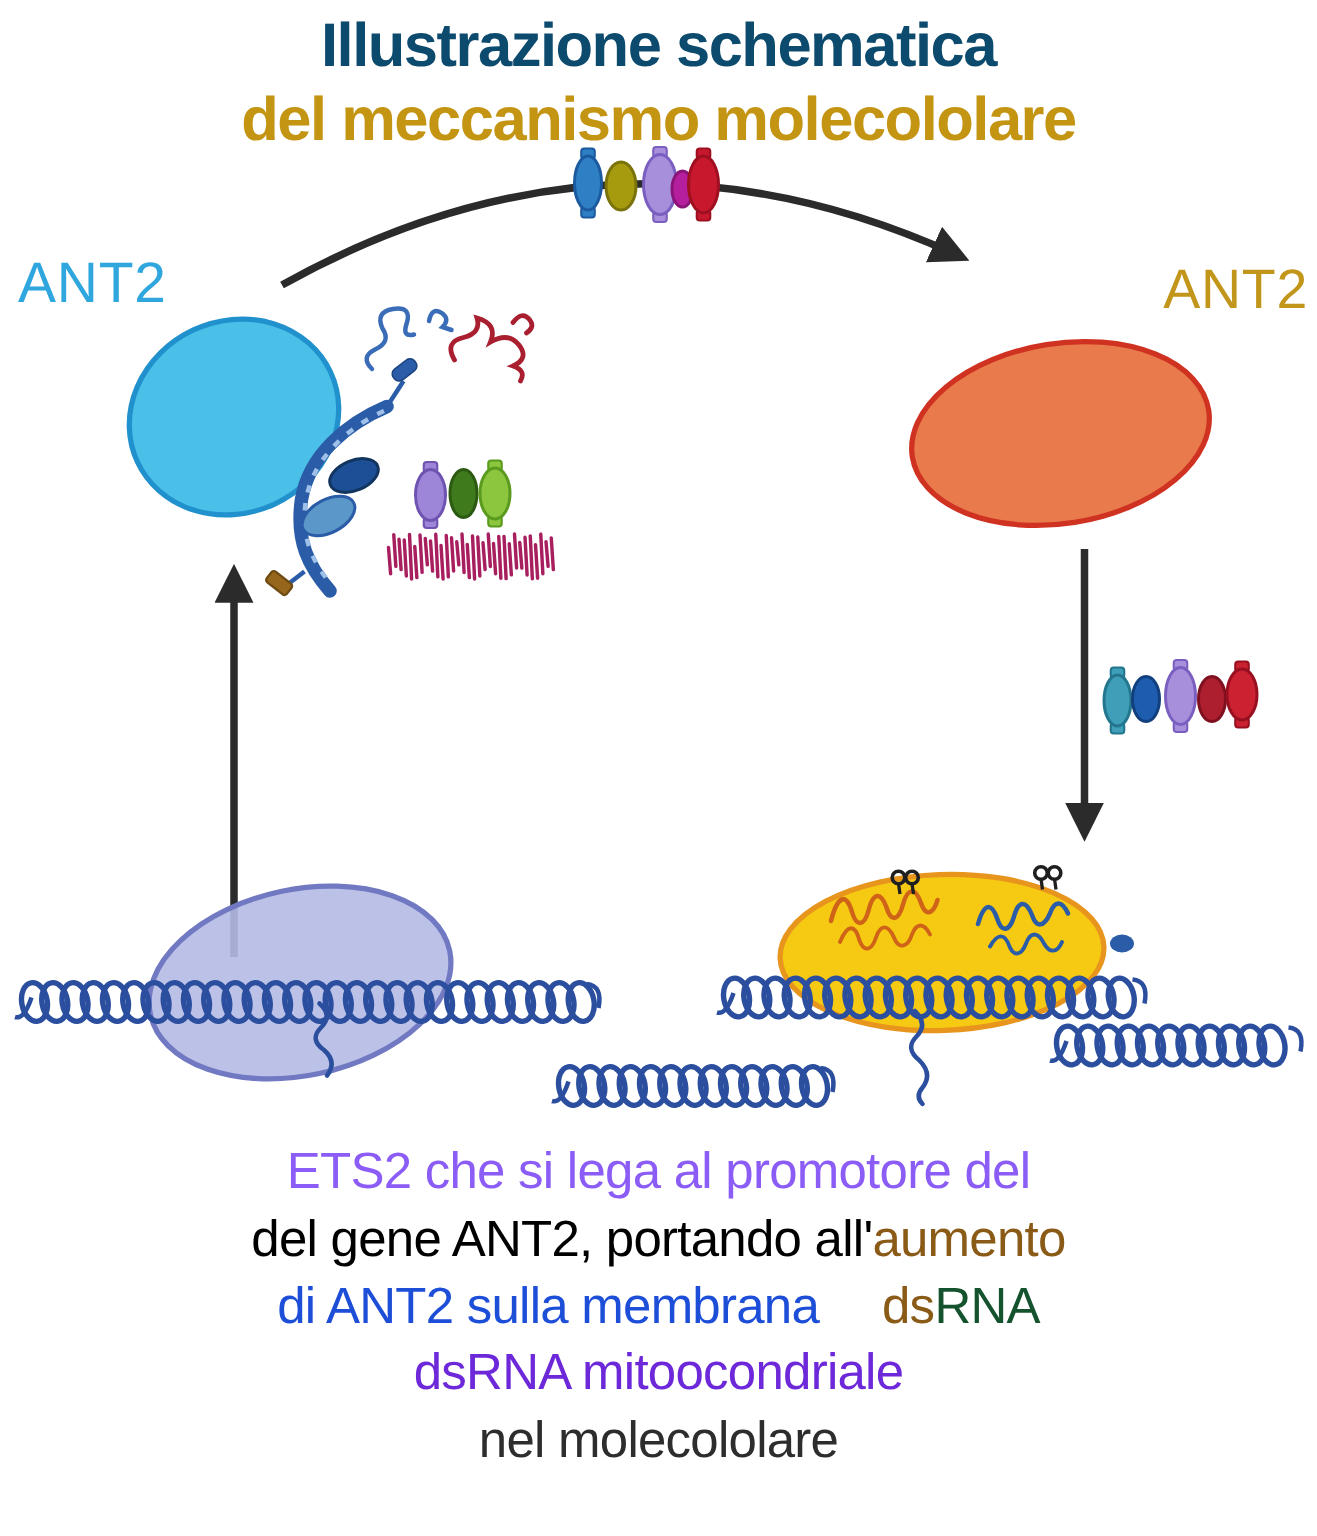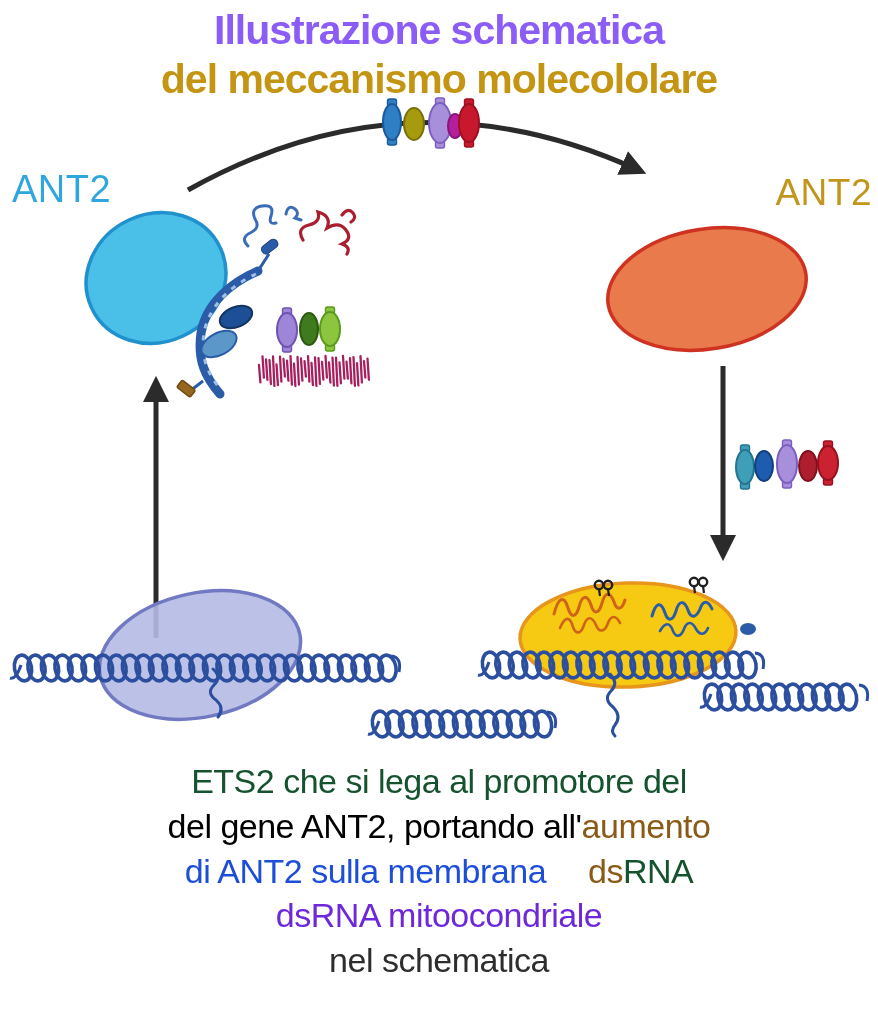--- a/index.html
+++ b/index.html
@@ -229,28 +229,28 @@
           <ellipse cx="543" cy="724" rx="8.5" ry="13" transform="rotate(-10 543 724)" fill="none" stroke="#2b4f9e" stroke-width="3.6"></ellipse>
           <path d="M 547 712 Q 558 713 555 728" fill="none" stroke="#2b4f9e" stroke-width="3"></path>
         </g>
       </g>
 
     <path d="M213 669 q9 8 1 16 q-8 8 2 15 q9 8 2 17" fill="none" stroke-width="3" stroke-linecap="round" stroke="#2b4f9e"></path>
     <path d="M610 674 q9 9 1 17 q-8 8 2 16 q9 9 2 18 q-5 6 0 11" fill="none" stroke-width="3" stroke-linecap="round" stroke="#2b4f9e"></path>
   </svg>
 
   <div class="title">
-    <div style="color: #8b5cf6;">Illustrazione schematica</div>
+    <div style="color: #0c4a6e;">Illustrazione schematica</div>
     <div style="color: rgb(196, 148, 19);">del meccanismo molecololare</div>
   </div>
 
   <div class="ant2-label ant2-left" style="color: rgb(47, 166, 221);">ANT2</div>
 
   <div class="ant2-label ant2-right" style="color: rgb(194, 150, 27);">ANT2</div>
 
   <div class="caption">
-      <div class="cap-line"><span style="color: #14532d;">ETS2 che si lega al promotore del</span></div>
+      <div class="cap-line"><span style="color: #8b5cf6;">ETS2 che si lega al promotore del</span></div>
       <div class="cap-line"><span style="color: #000000; text-align: center;">del gene ANT2, portando all'</span><span style="color: rgb(138, 90, 23);">aumento</span></div>
       <div class="cap-line"><span style="color: #1d4ed8;">di ANT2 sulla membrana</span><span style="color: rgb(45, 45, 45);">   </span><span style="color: rgb(138, 90, 23); text-align: right;">ds</span><span style="color: #14532d;">RNA</span></div>
       <div class="cap-line"><span style="color: #6d28d9;">dsRNA mitoocondriale</span></div>
-      <div class="cap-line"><span style="color: rgb(45, 45, 45);">nel schematica</span></div>
+      <div class="cap-line"><span style="color: rgb(45, 45, 45);">nel molecololare</span></div>
     </div>
 </div>
 
 </body></html>

